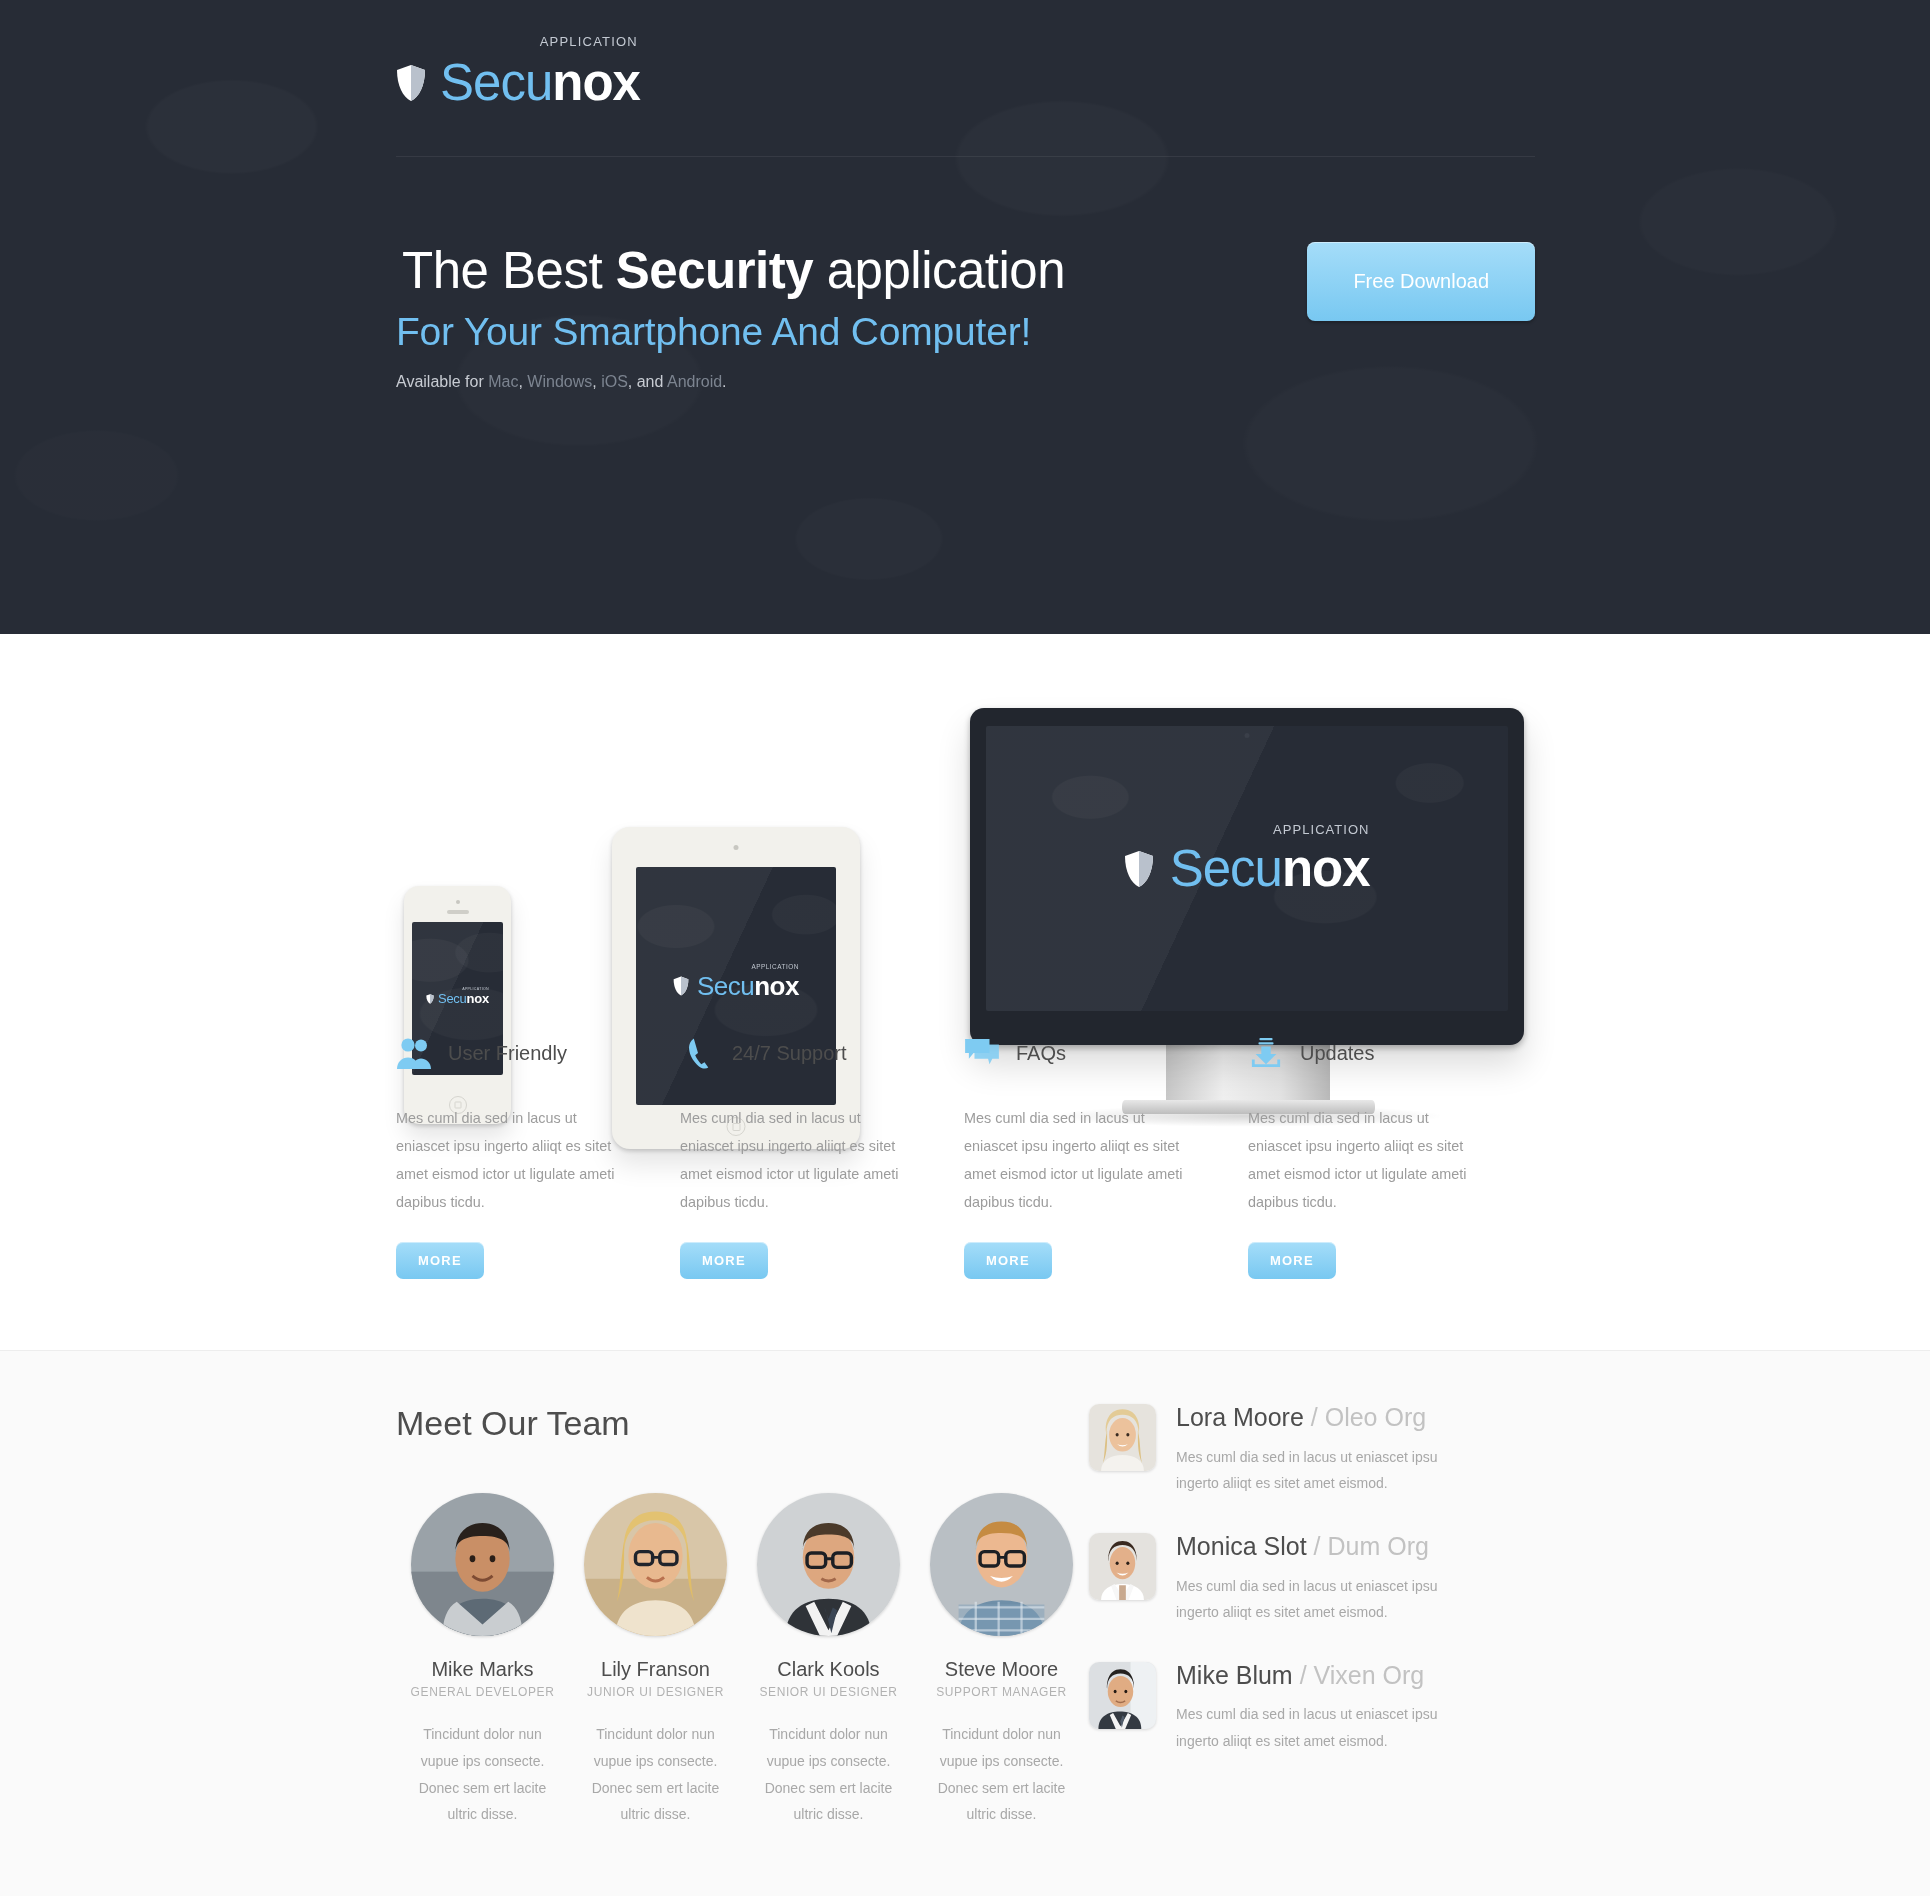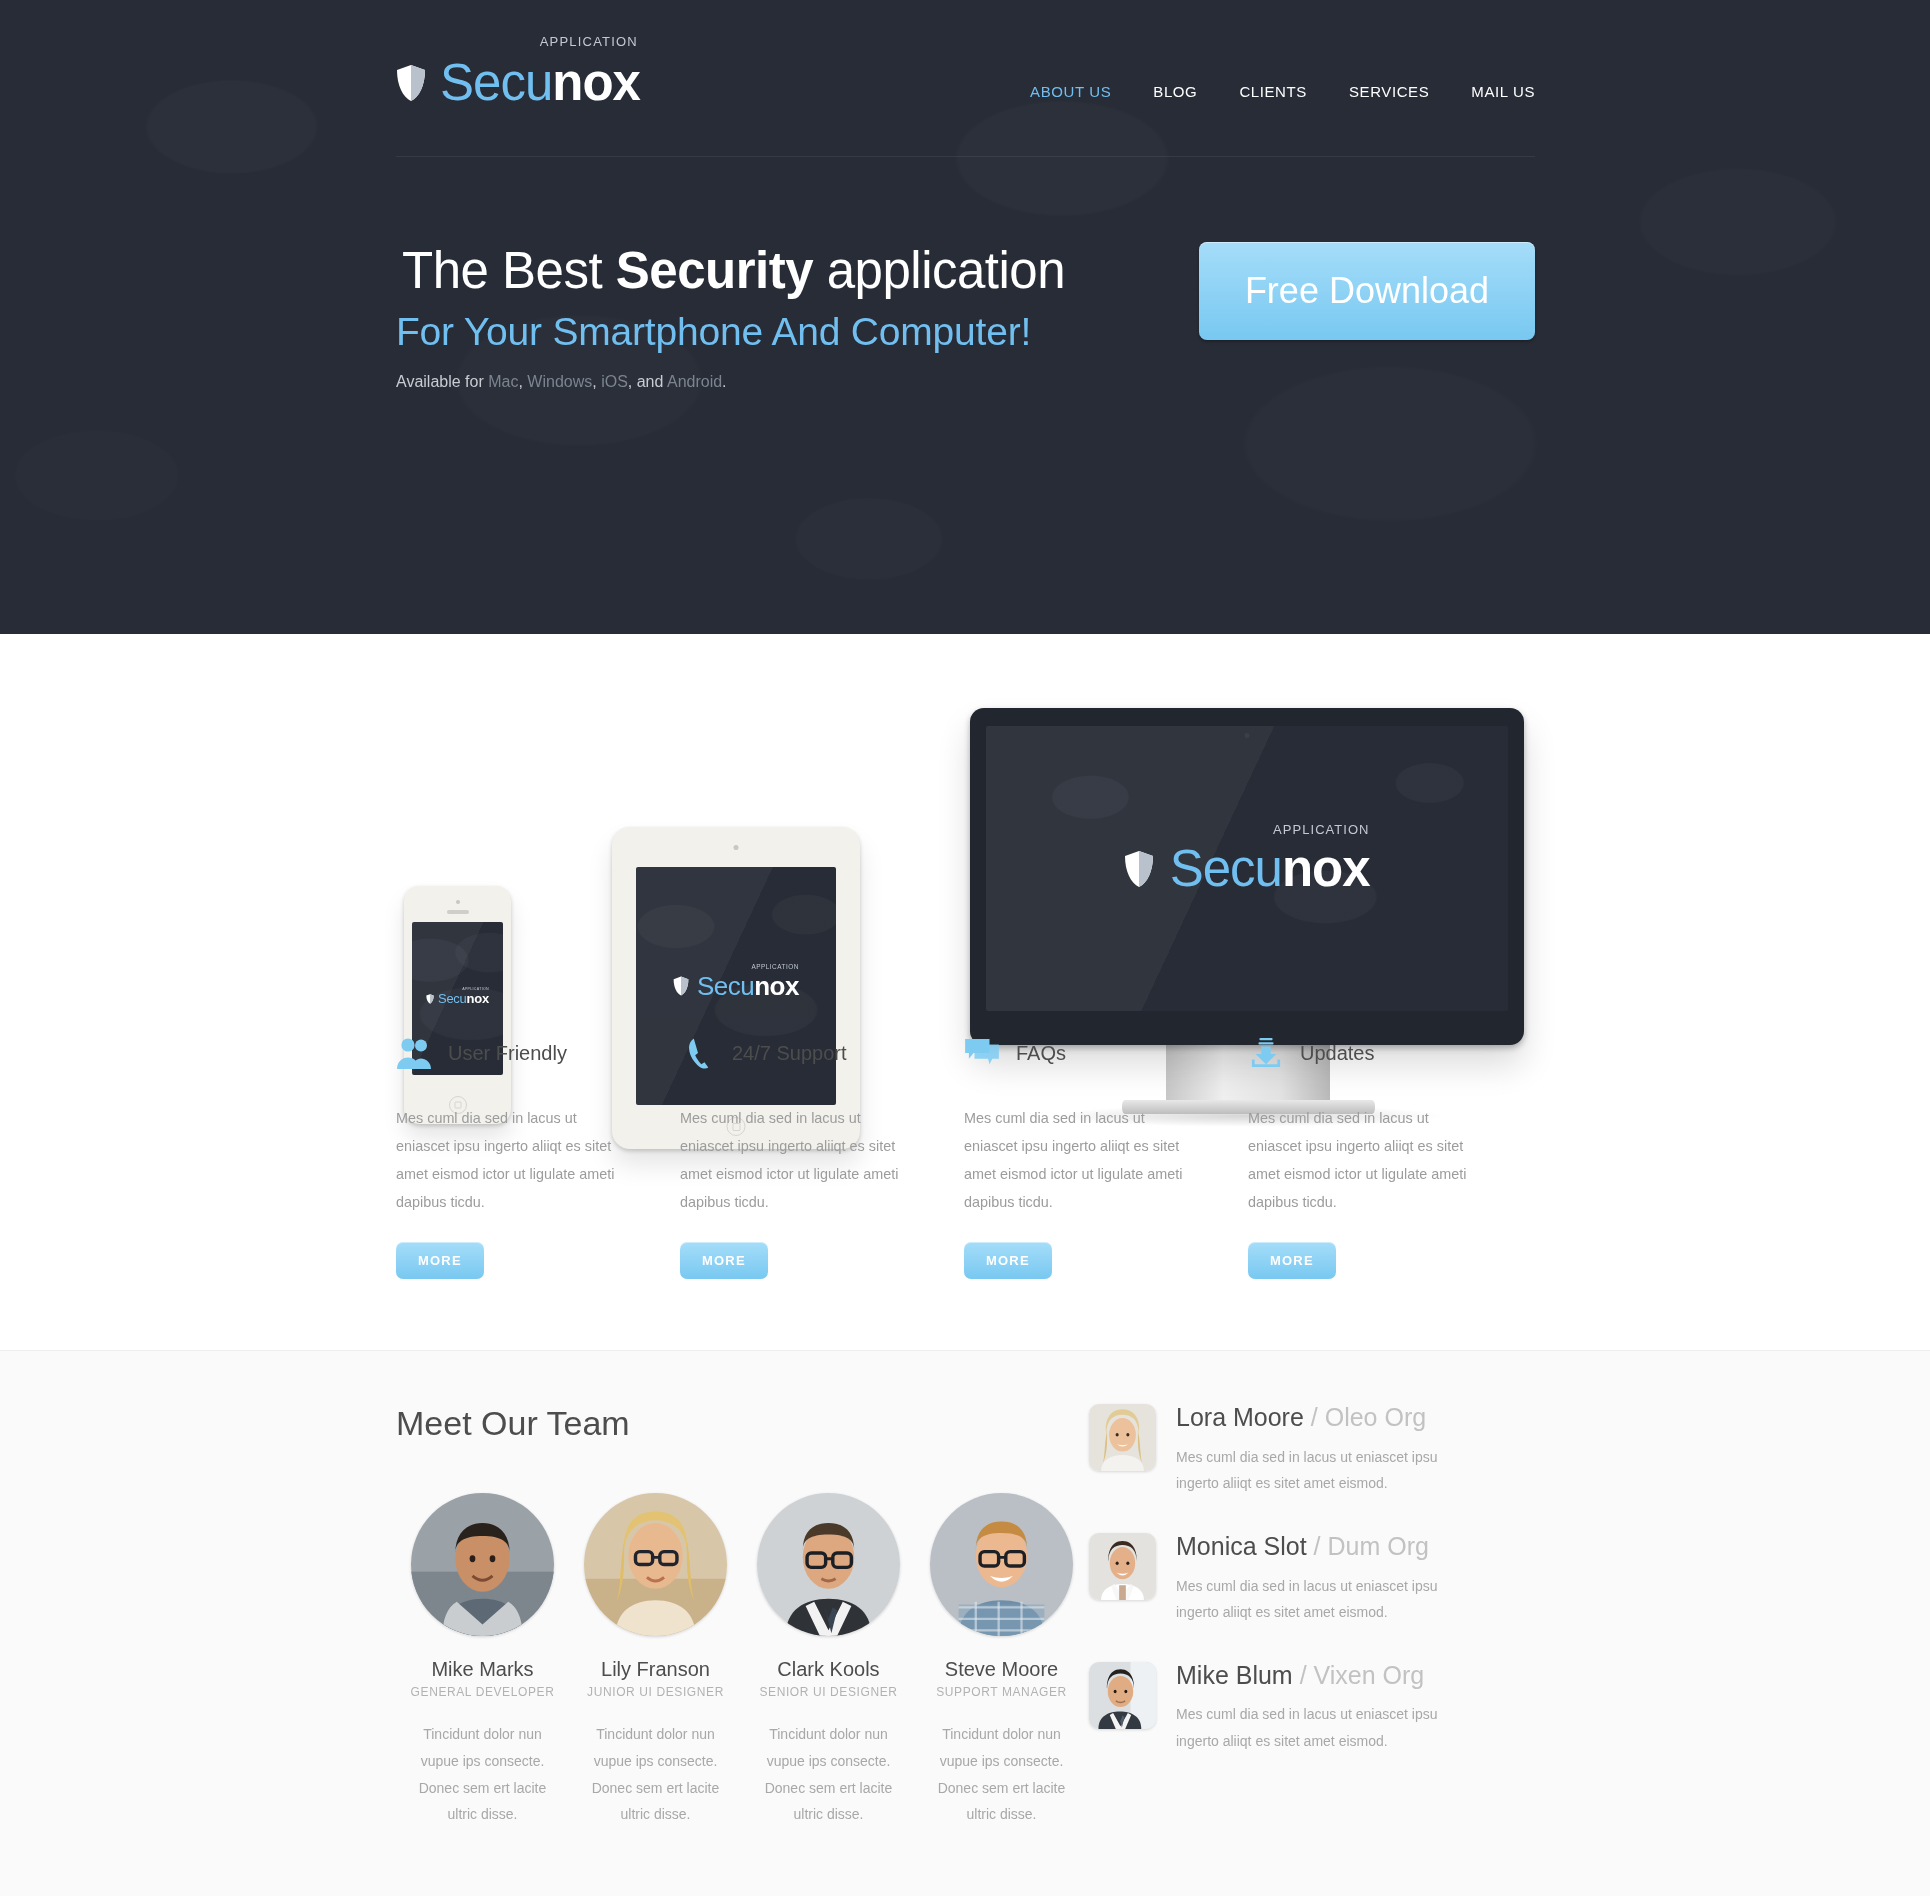--- a/index.html
+++ b/index.html
@@ -48,21 +48,21 @@
   .hero-copy { padding-top:8px; }
   .hero-h1 { font-size:51px; color:#ffffff; font-weight:300; line-height:1.15; letter-spacing:-0.5px;margin-left:6px; }
   .hero-h1 b { font-weight:700; }
   .hero-h2 { font-size:39px; color:#71bff0; font-weight:300; line-height:1.3; margin-top:6px; letter-spacing:-0.2px; }
   .hero-sub { margin-top:16px; font-size:16px; color:#c8ccd3; }
   .hero-sub .dim { color:#7c8490; }
 
   .btn-dl {
     display:inline-block; padding:28px 46px; border-radius:8px;
     background:linear-gradient(to bottom,#a5ddf9 0%, #78c8f1 100%);
-    color:#ffffff; font-size:36px; font-weight:400; border:none; cursor:pointer;
+    color:#ffffff; font-size:20px; font-weight:400; border:none; cursor:pointer;
     box-shadow:0 2px 3px rgba(0,0,0,.25), inset 0 1px 0 rgba(255,255,255,.45);
     margin-top:8px;
   }
 
   
   .devices-band { position:relative; background:#ffffff; height:356px; }
   .devices { position:absolute; left:0; right:0; top:-208px; height:554px; }
   .dev { position:absolute; }
 
   
@@ -172,27 +172,20 @@
             <svg viewBox="0 0 30 38" width="30" height="38">
               <path d="M15 1 L29 6 C29 22 23 33 15 37 C7 33 1 22 1 6 Z" fill="#ffffff"></path>
               <path d="M15 1 L29 6 C29 22 23 33 15 37 Z" fill="#b9c1cc"></path>
             </svg>
           </span>
           <span class="logo-text">
             <span class="logo-app">APPLICATION</span><span class="logo-secu">Secu</span><span class="logo-nox">nox</span>
           </span>
         </div>
 
-        <nav class="nav">
-          <a href="#" class="active">ABOUT US</a>
-          <a href="#">BLOG</a>
-          <a href="#">CLIENTS</a>
-          <a href="#">SERVICES</a>
-          <a href="#">MAIL US</a>
-        </nav>
       </div>
 
       <div class="hero">
         <div class="hero-copy">
           <div class="hero-h1"><span>The Best </span><b>Security</b><span> application</span></div>
           <div class="hero-h2">For Your Smartphone And Computer!</div>
           <div class="hero-sub"><span>Available for </span><span class="dim">Mac</span><span>, </span><span class="dim">Windows</span><span>, </span><span class="dim">iOS</span><span>, and </span><span class="dim">Android</span><span>.</span></div>
         </div>
         <button class="btn-dl">Free Download</button>
       </div>

